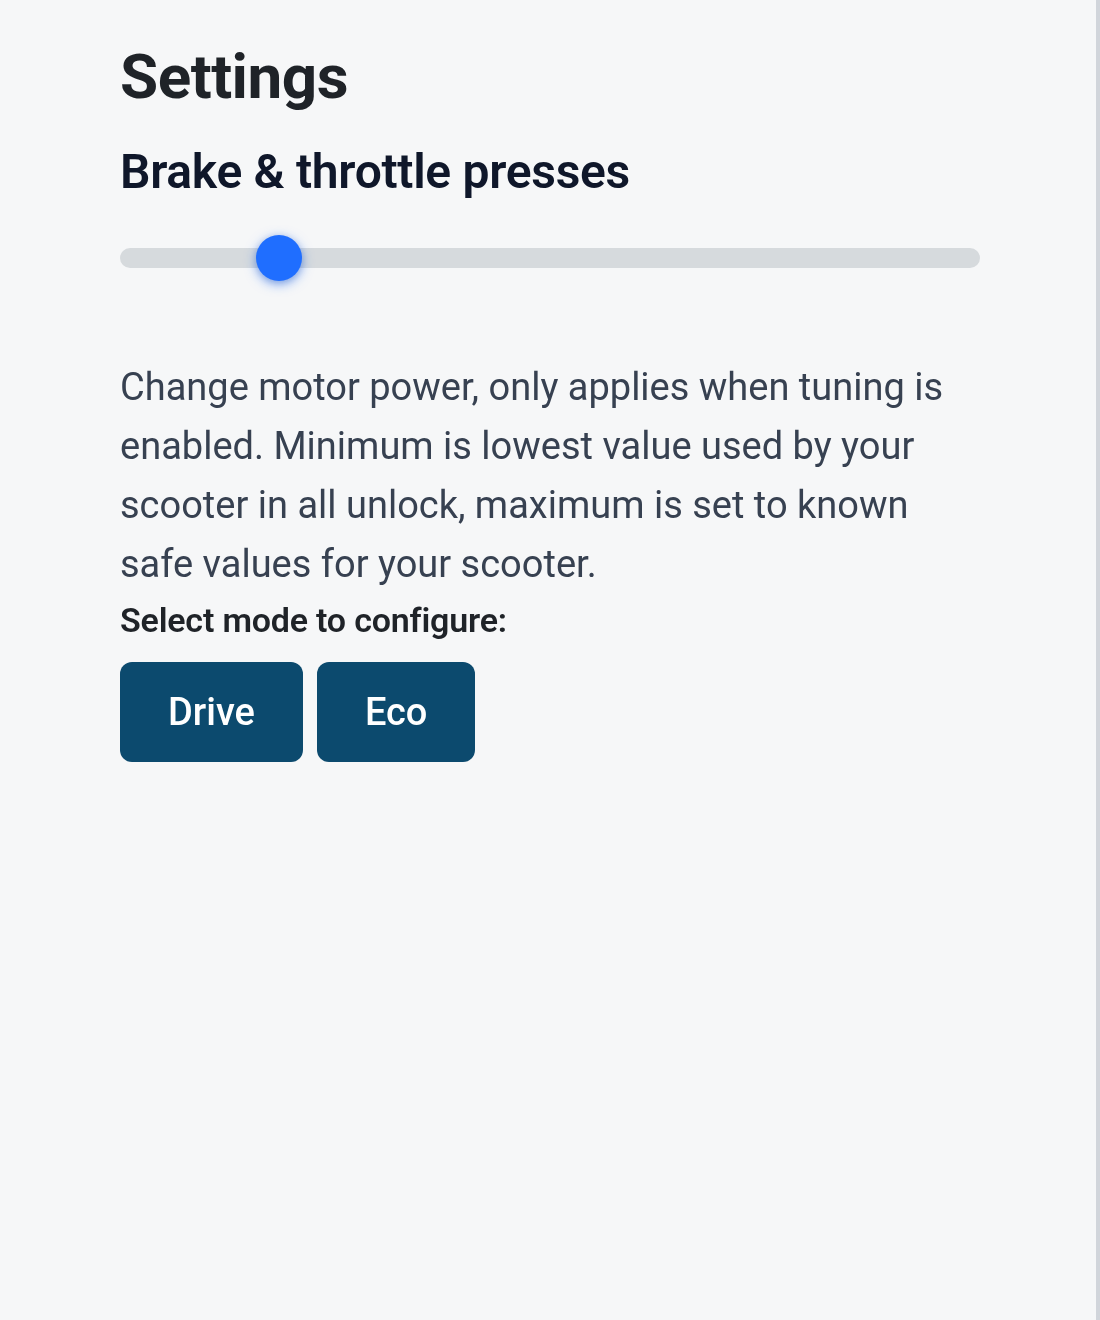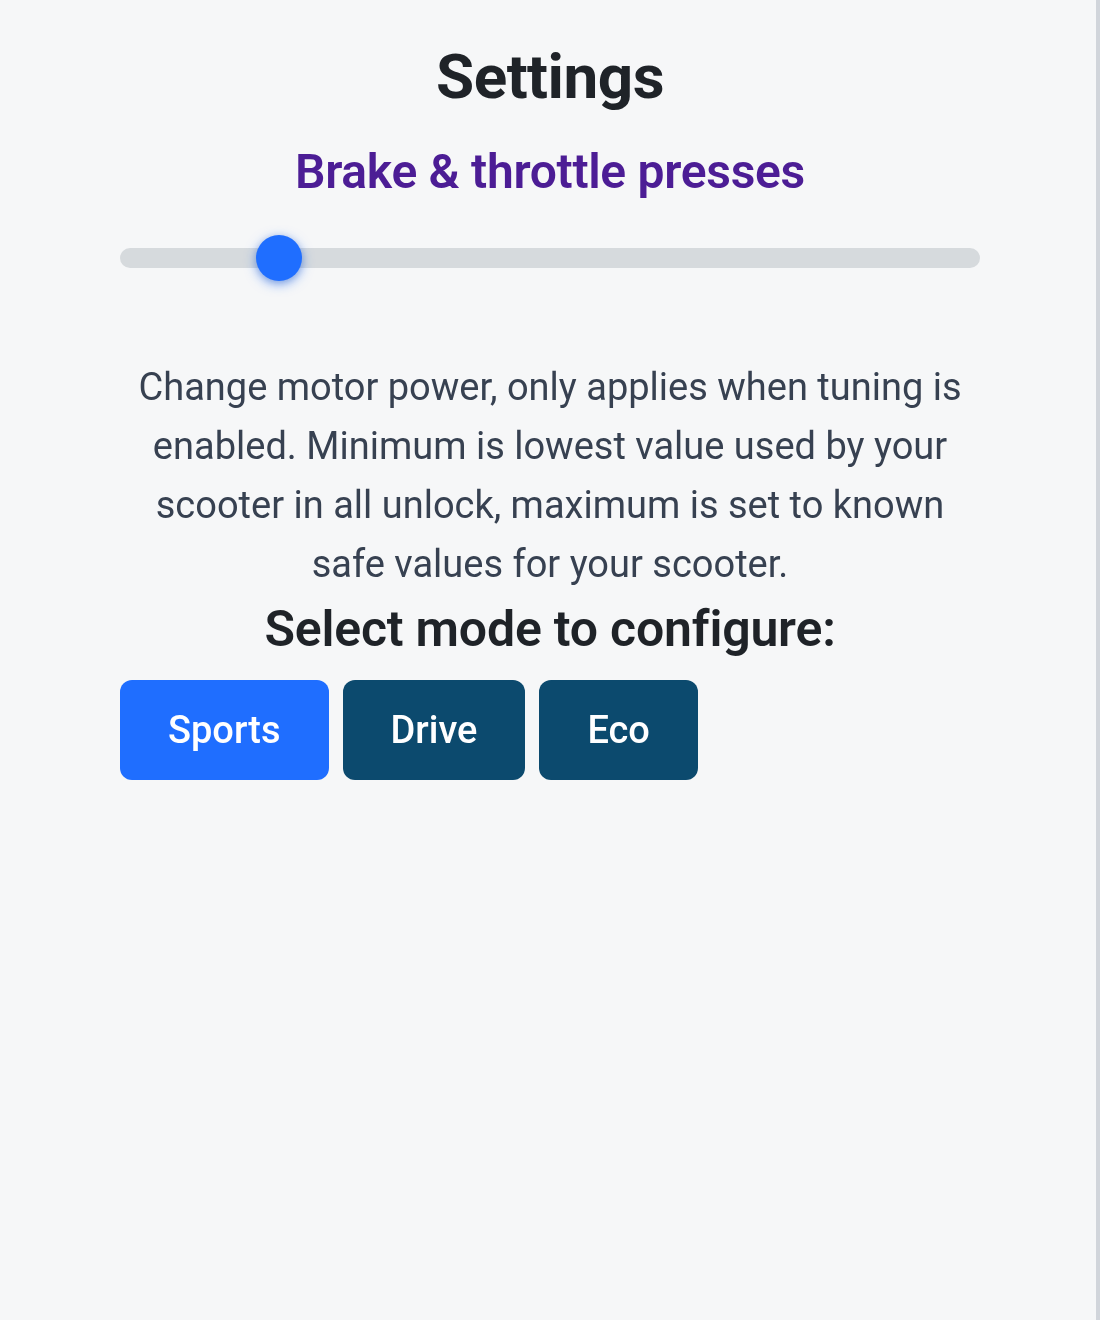--- a/index.html
+++ b/index.html
@@ -1,19 +1,18 @@
 <!DOCTYPE html>
 <html><head>
   <meta charset="utf-8">
   <style>
     * {
       margin: 0;
       padding: 0;
       box-sizing: border-box;
-      text-align: center;
     }
     body {
       font-family: -apple-system, BlinkMacSystemFont, "Segoe UI", Roboto, Helvetica, Arial, sans-serif;
       background: #f6f7f8;
       width: 1100px;
       height: 1320px;
       padding: 40px 120px 40px 120px;
       color: #1f2937;
       position: relative;
     }
@@ -28,21 +27,21 @@
     h1.page-title {
       font-size: 62px;
       font-weight: 700;
       color: #1f2328;
       margin-bottom: 30px;
       letter-spacing: -0.5px;
     }
     h2.section-title {
       font-size: 48px;
       font-weight: 600;
-      color: #4c1d95;
+      color: #0f172a;
       margin-bottom: 28px;
       letter-spacing: -0.3px;
     }
     p.section-desc {
       font-size: 38px;
       font-weight: 400;
       color: #374151;
       line-height: 1.55;
       margin-bottom: 40px;
     }
@@ -66,21 +65,21 @@
       top: 50%;
       left: 18.5%;
       transform: translate(-50%, -50%);
       width: 46px;
       height: 46px;
       background: #1f6eff;
       border-radius: 50%;
       box-shadow: 0 3px 12px rgba(31,110,255,0.55), 0 2px 6px rgba(0,0,0,0.15);
     }
     h3.subsection-title {
-      font-size: 50px;
+      font-size: 34px;
       font-weight: 600;
       color: #1f2328;
       margin-top: 6px;
       margin-bottom: 22px;
       letter-spacing: -0.2px;
     }
     .mode-row {
       display: flex;
       gap: 14px;
     }
@@ -111,17 +110,16 @@
   <div class="slider-wrap">
     <div class="slider-track"></div>
     <div class="slider-thumb"></div>
   </div>
 </section>
 
 <section>
   <p class="section-desc" style="margin-bottom:6px;">Change motor power, only applies when tuning is enabled. Minimum is lowest value used by your scooter in all unlock, maximum is set to known safe values for your scooter.</p>
   <h3 class="subsection-title">Select mode to configure:</h3>
   <div class="mode-row">
-    <button class="mode-btn active">Sports</button>
     <button class="mode-btn">Drive</button>
     <button class="mode-btn">Eco</button>
   </div>
 </section>
 
 </body></html>

